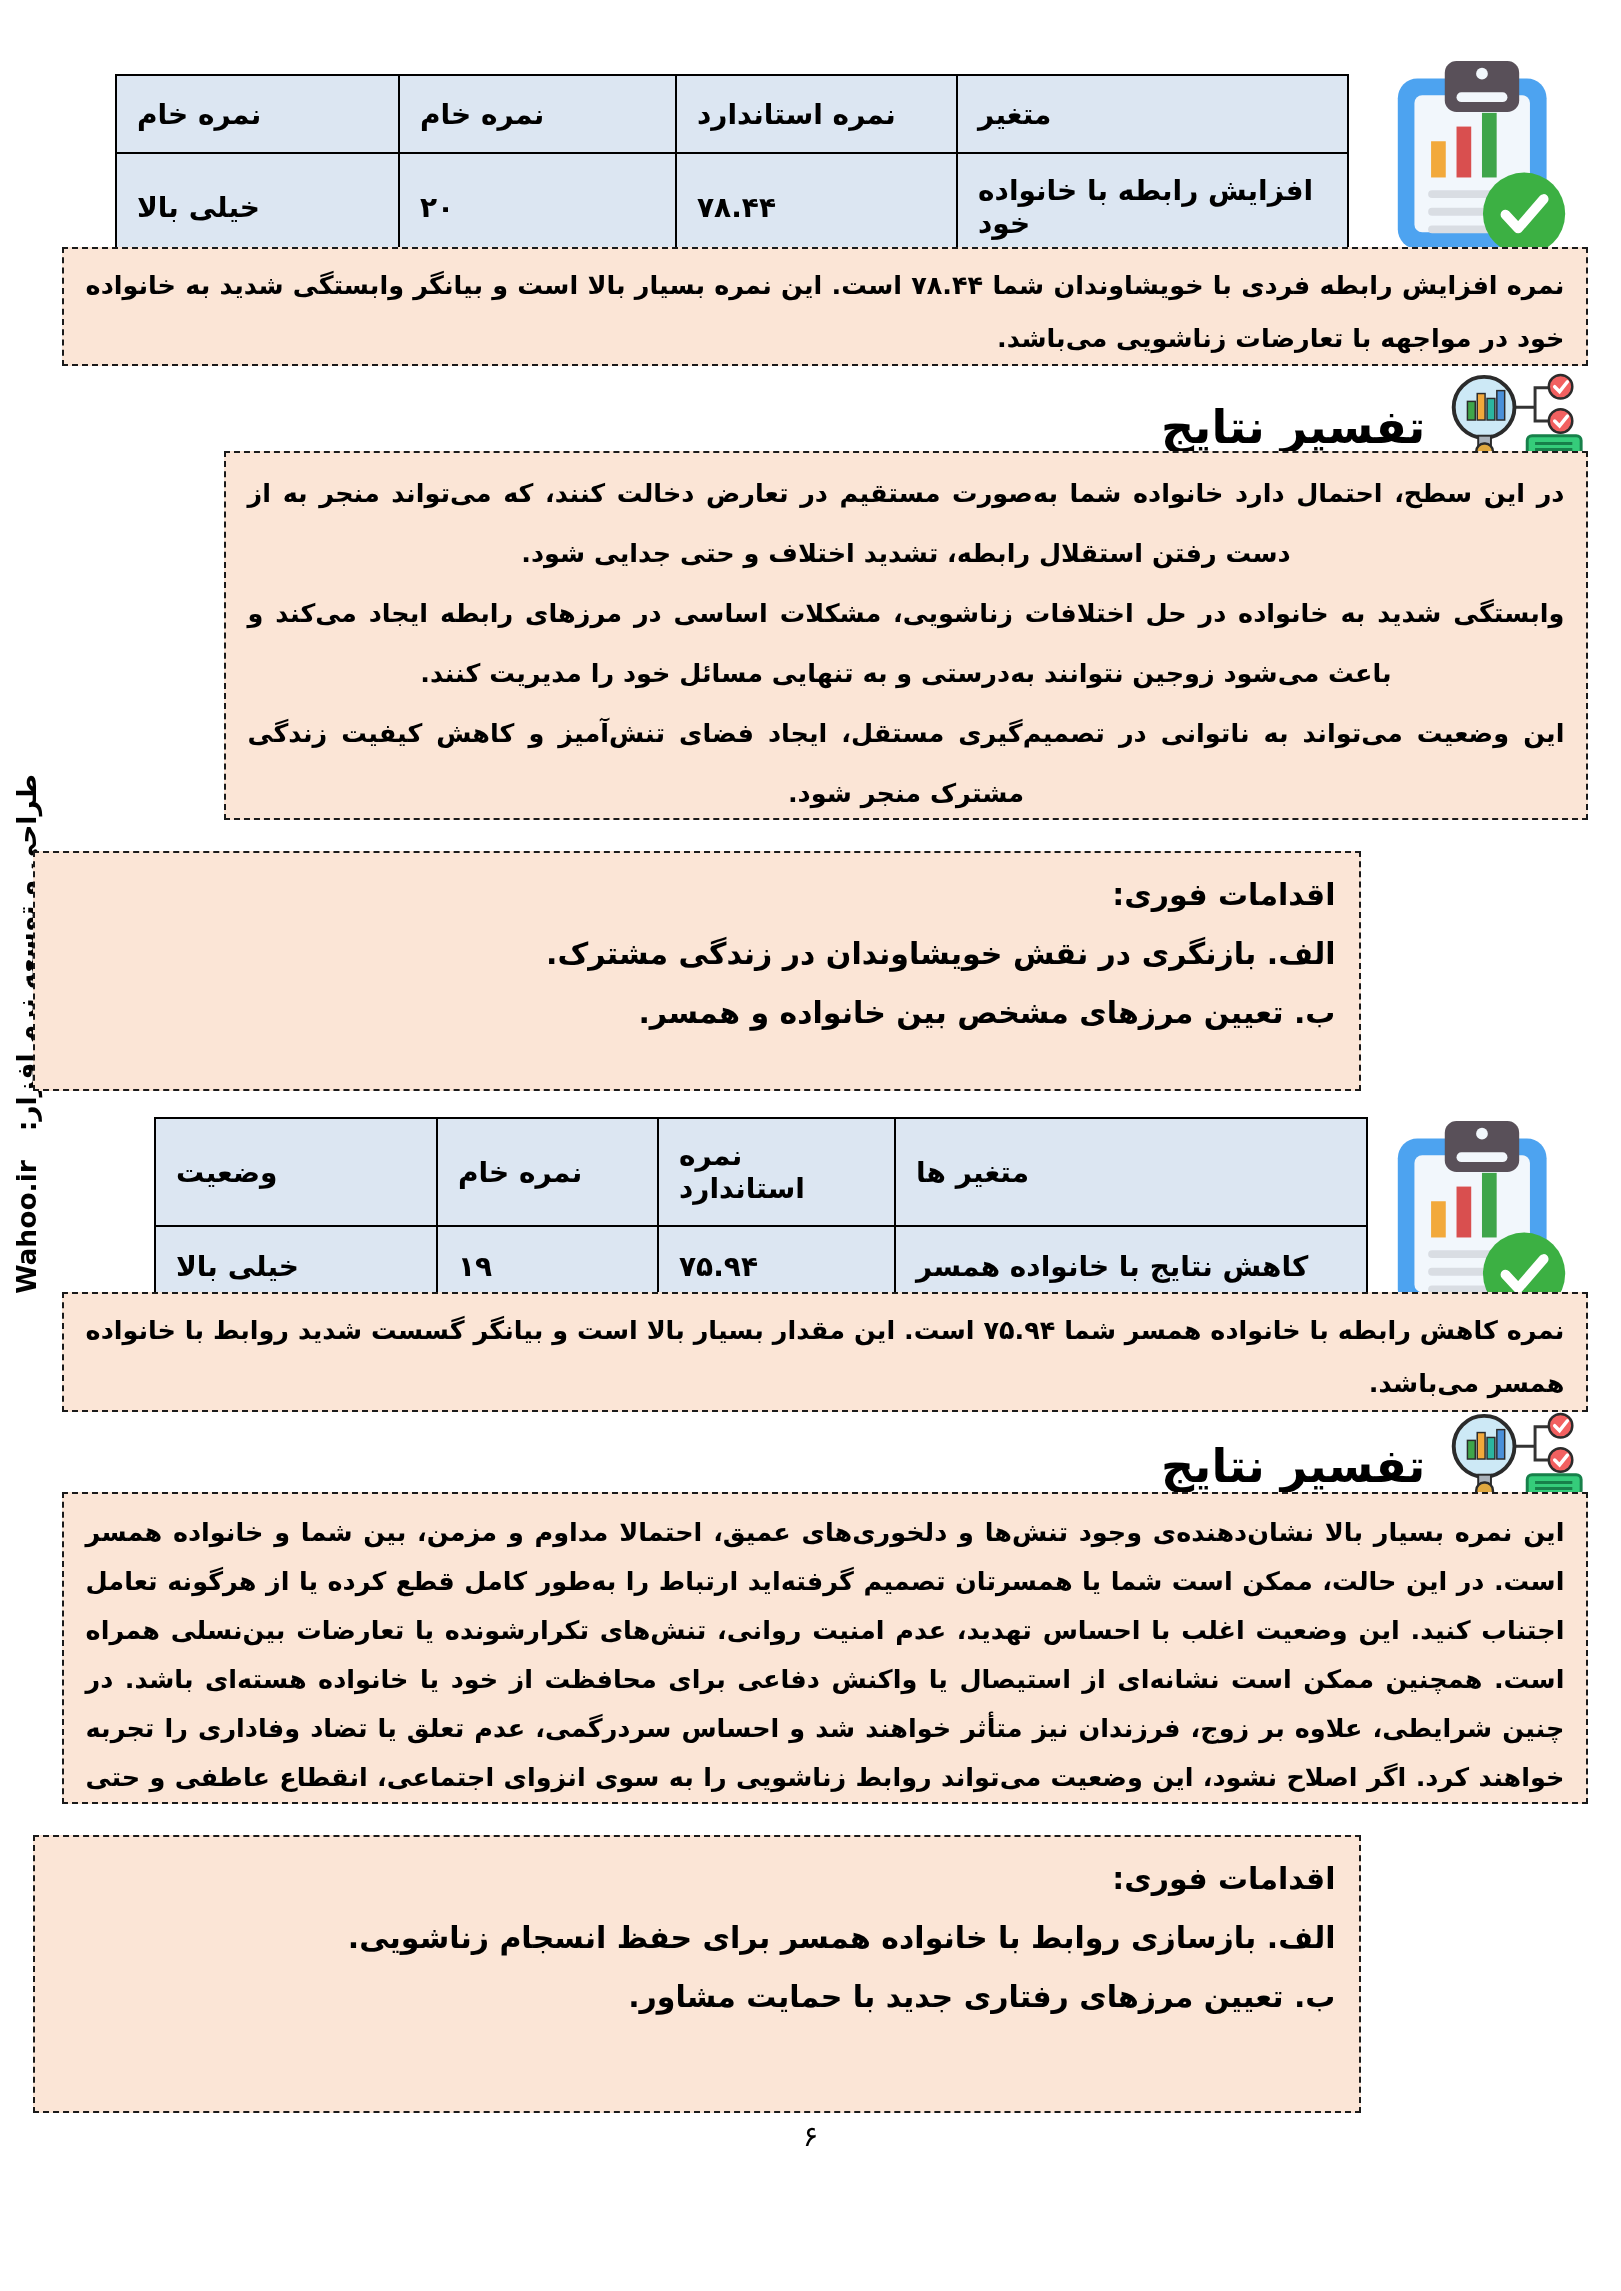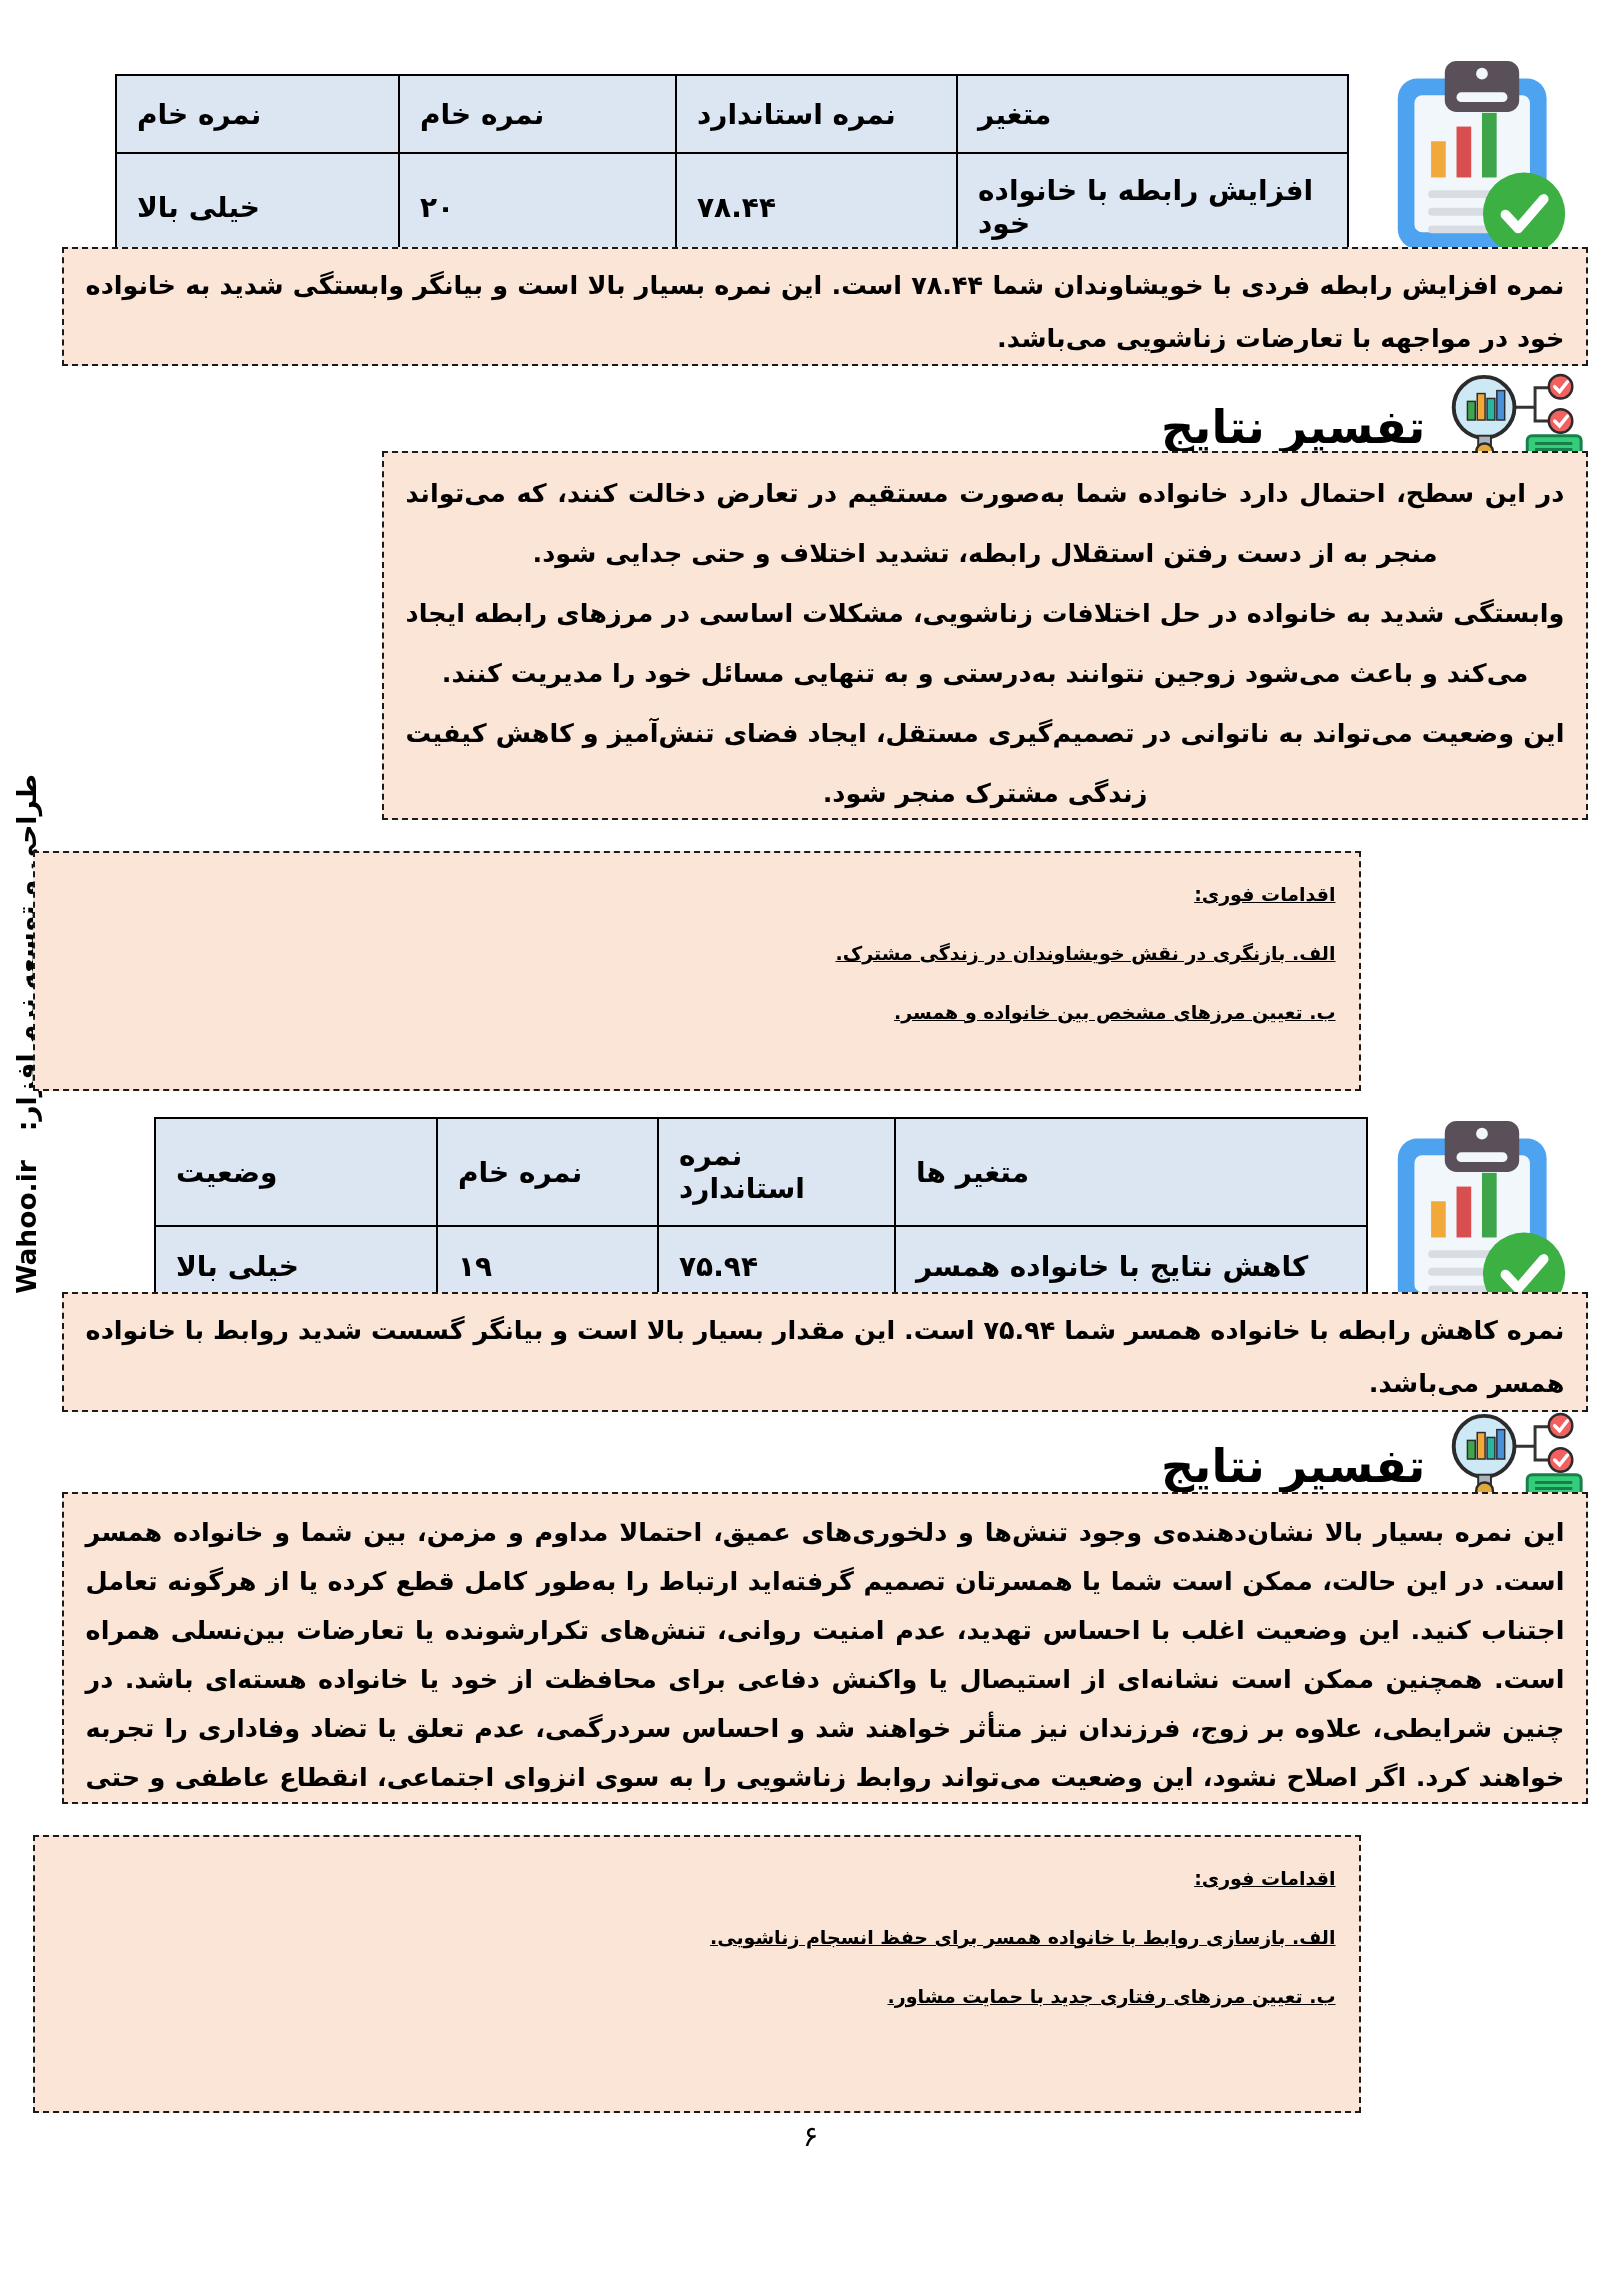--- a/index.html
+++ b/index.html
@@ -22,41 +22,41 @@
   .t2 { right:253px; top:1117px; width:1212px; }
 
   
   .note-box {
     position:absolute; background:#fbe5d6; border:2px dashed #1a1a1a;
     padding:9.8px 21.6px; font-weight:bold; font-size:25.5px; overflow:hidden;
   }
   .note-box p { text-align:justify; text-align-last:center; }
   .summary1 { right:33px; top:247px;  width:1526px; height:119px; line-height:53px; }
   .summary1 p { text-align-last:right; }
-  .interp1  { right:33px; top:451px;  width:1206px; height:369px; line-height:60px; }
+  .interp1  { right:33px; top:451px;  width:1364px; height:369px; line-height:60px; }
   .summary2 { right:33px; top:1292px; width:1526px; height:120px; line-height:53px; }
   .summary2 p { text-align-last:right; }
   .interp2  { right:33px; top:1492px; width:1526px; height:312px; line-height:49px; padding-top:13.7px; }
 
   
   .interp-heading {
     position:absolute; right:33px; display:flex; align-items:center; gap:13.7px;
     font-size:46px; font-weight:normal;
   }
   .h1 { top:370px; }
   .h2 { top:1409px; }
   .interp-heading .ttl { letter-spacing:1px;font-weight:bold; }
 
   
   .sugg-label { position:absolute; font-size:36px; font-weight:normal; text-align:center; width:181px; right:1367px; left:auto; }
   .lbl1 { left:69px; right:auto; top:856px; }
   .lbl2 { left:69px; right:auto; top:1841px; }
   .sugg-box {
     position:absolute; left:33px; width:1328px; background:#fbe5d6; border:2px dashed #1a1a1a;
-    padding:11.8px 23.5px; font-weight:bold; font-size:19px; line-height:59px; overflow:hidden;text-decoration:underline;
+    padding:11.8px 23.5px; font-weight:bold; font-size:30px; line-height:59px; overflow:hidden;
   }
   .sb1 { top:851px;  height:240px; }
   .sb2 { top:1835px; height:278px; }
   .sugg-box .line-right  { text-align:right; }
   .sugg-box .line-center { text-align:right; }
 
   
   .icon-abs { position:absolute; }
   .clip1 { left:1382px; right:auto; top:51px; }
   .clip2 { left:1385px; right:auto; top:1111px; }

